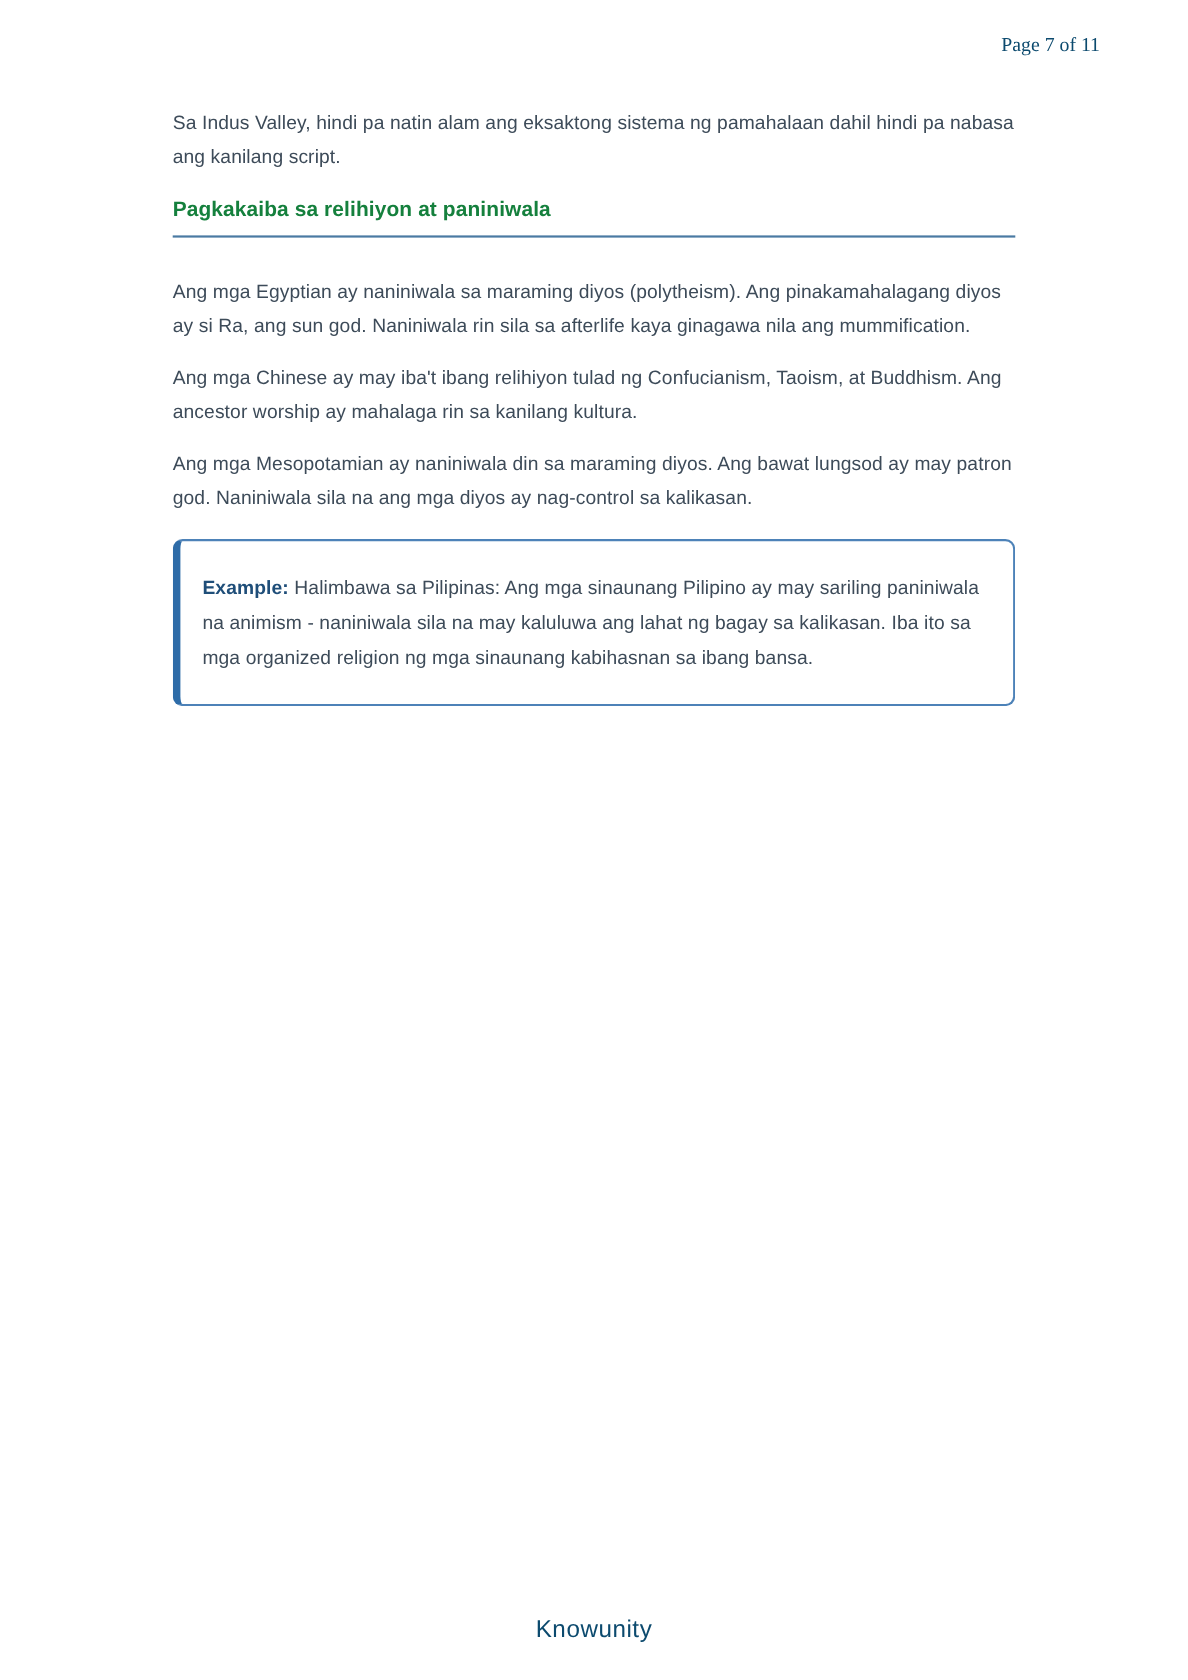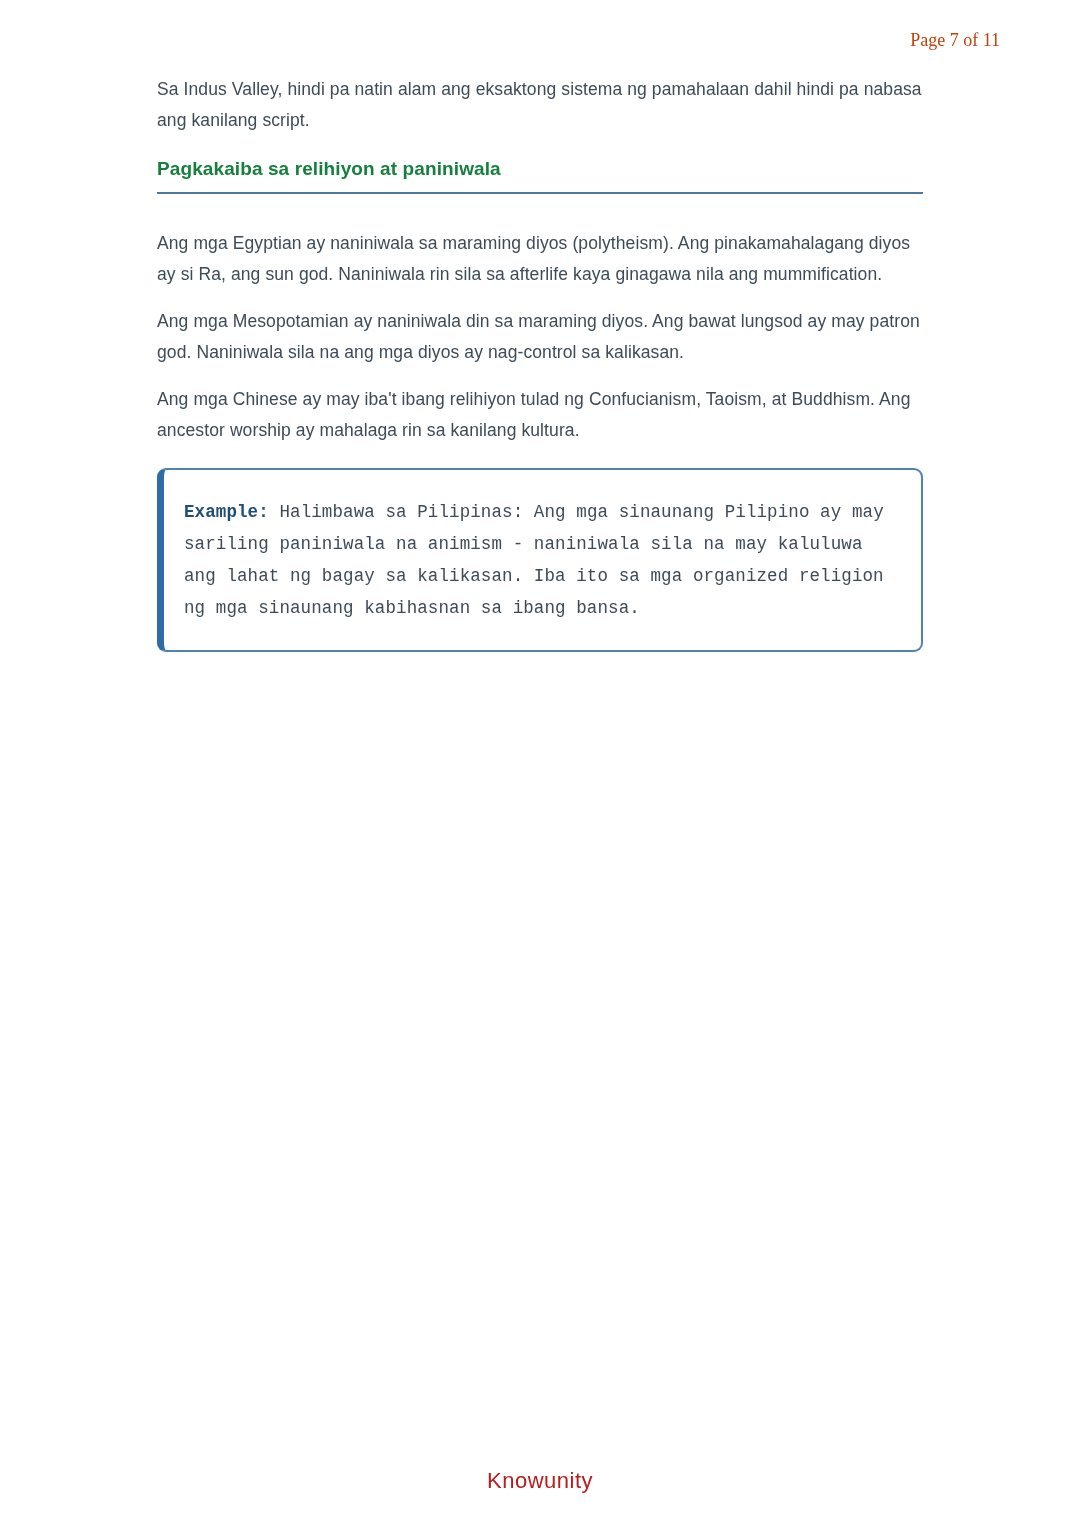--- a/index.html
+++ b/index.html
@@ -12,25 +12,25 @@
     background: #ffffff;
     font-family: "Liberation Sans", "DejaVu Sans", sans-serif;
     overflow: hidden;
   }
   .page-indicator {
     position: absolute;
     top: 30px;
     right: 80px;
     font-family: "Liberation Serif", "DejaVu Serif", serif;
     font-size: 18px;
-    color: #c2410c;
+    color: #0c4a6e;
   }
   .content {
     position: absolute;
-    top: 74px;
+    top: 96px;
     left: 157px;
     width: 766px;
   }
   .para {
     font-size: 17.5px;
     line-height: 31px;
     color: #3d4b59;
     margin-bottom: 16px;
     letter-spacing: 0.1px;
   }
@@ -47,40 +47,39 @@
     margin: 12px 0 34px 0;
     width: 100%;
   }
   .example-box {
     margin-top: 22px;
     border: 2px solid #4d82b8;
     border-left: 7px solid #2e6ca8;
     border-radius: 9px;
     padding: 26px 28px 26px 20px;
     width: 100%;
-    font-family: Liberation Mono, monospace;
   }
   .example-text {
     font-size: 17.5px;
     line-height: 32px;
     color: #3d4b59;
     letter-spacing: 0.1px;
   }
   .example-label {
     font-weight: bold;
     color: #1f4e79;
   }
   .footer-brand {
     position: absolute;
     top: 1468px;
     left: 0;
     width: 100%;
     text-align: center;
     font-size: 22px;
-    color: #b91c1c;
+    color: #0c4a6e;
     letter-spacing: 0.5px;
   }
 </style>
 </head>
 <body>
 
 <div class="page">
 
   <div class="page-indicator">Page 7 of 11</div>
 
@@ -88,23 +87,23 @@
 
     <p class="para">Sa Indus Valley, hindi pa natin alam ang eksaktong sistema ng pamahalaan dahil hindi pa nabasa ang kanilang script.</p>
 
     <h2 class="section-heading">Pagkakaiba sa relihiyon at paniniwala</h2>
 
     <hr class="heading-rule">
 
 
     <p class="para">Ang mga Egyptian ay naniniwala sa maraming diyos (polytheism). Ang pinakamahalagang diyos ay si Ra, ang sun god. Naniniwala rin sila sa afterlife kaya ginagawa nila ang mummification.</p>
 
+    <p class="para">Ang mga Chinese ay may iba't ibang relihiyon tulad ng Confucianism, Taoism, at Buddhism. Ang ancestor worship ay mahalaga rin sa kanilang kultura.</p>
+
     <p class="para">Ang mga Mesopotamian ay naniniwala din sa maraming diyos. Ang bawat lungsod ay may patron god. Naniniwala sila na ang mga diyos ay nag-control sa kalikasan.</p>
-
-    <p class="para">Ang mga Chinese ay may iba't ibang relihiyon tulad ng Confucianism, Taoism, at Buddhism. Ang ancestor worship ay mahalaga rin sa kanilang kultura.</p>
 
 
     <div class="example-box">
       <p class="example-text"><span class="example-label">Example:</span><span> Halimbawa sa Pilipinas: Ang mga sinaunang Pilipino ay may sariling paniniwala na animism - naniniwala sila na may kaluluwa ang lahat ng bagay sa kalikasan. Iba ito sa mga organized religion ng mga sinaunang kabihasnan sa ibang bansa.</span></p>
     </div>
 
   </div>
 
   <div class="footer-brand">Knowunity</div>
 

